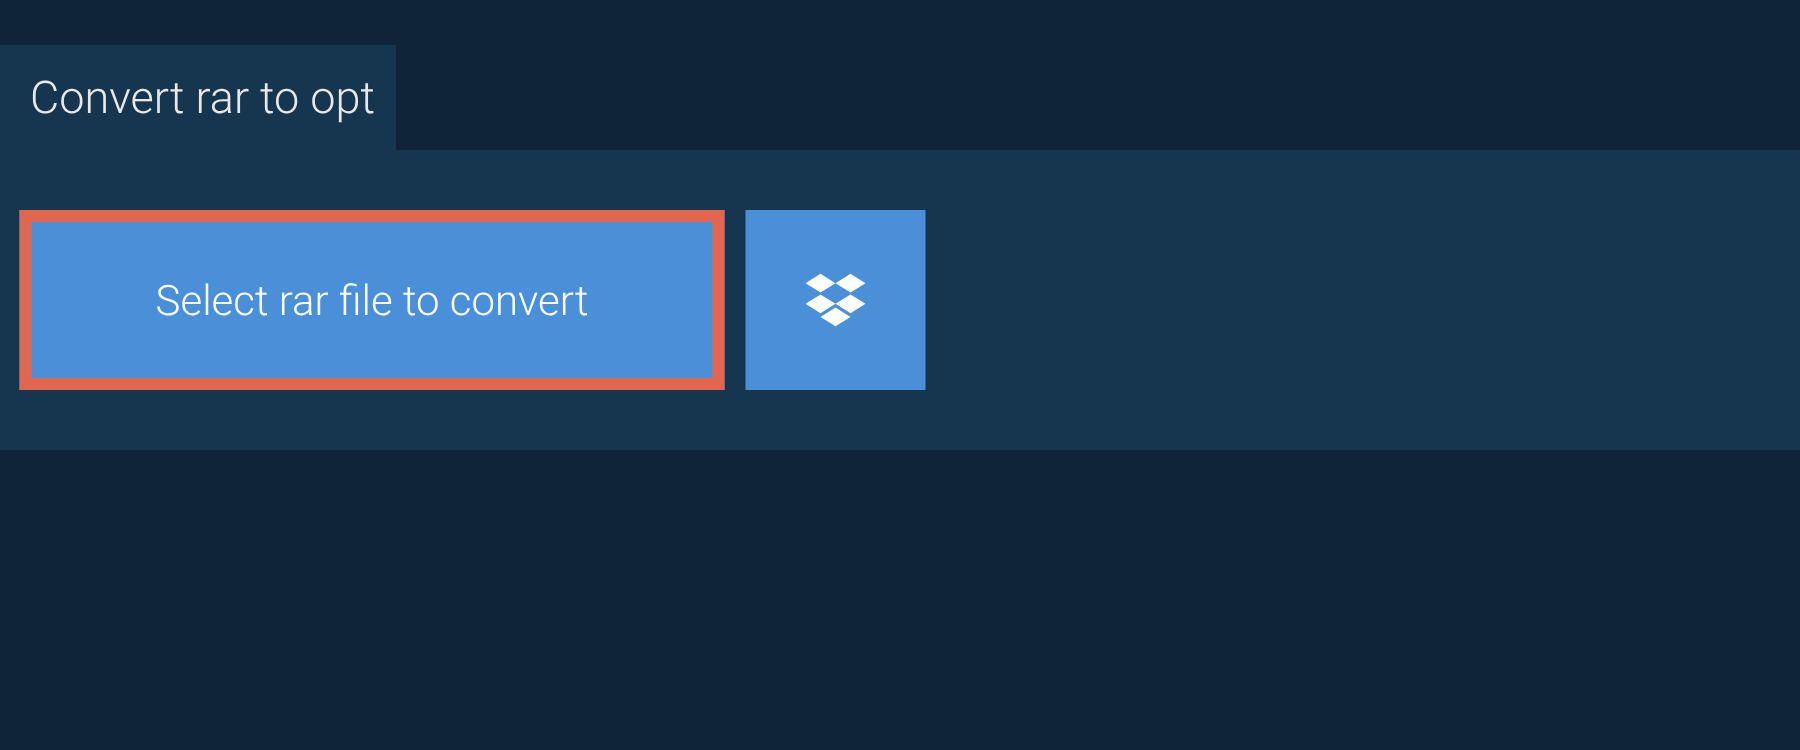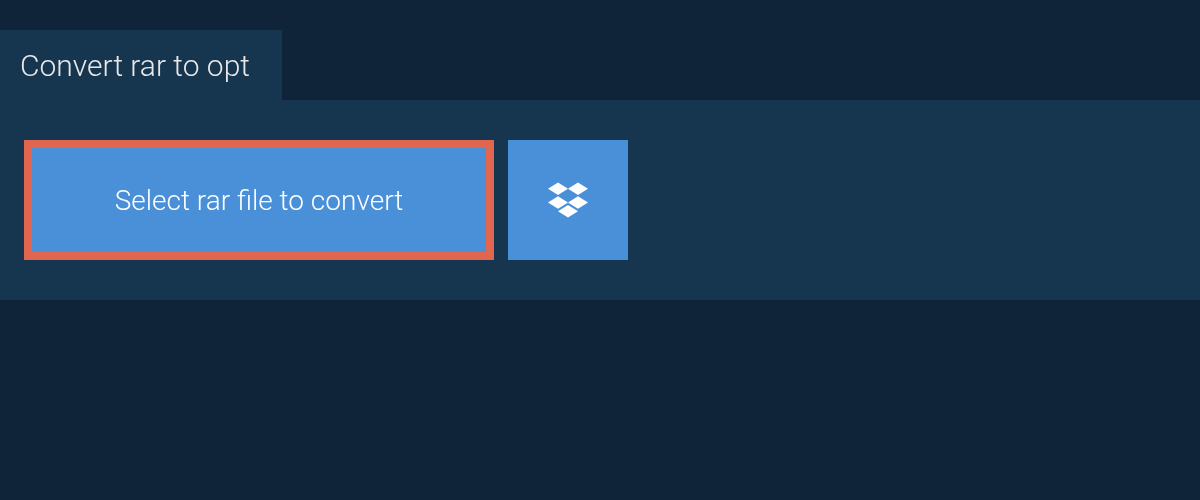--- a/index.html
+++ b/index.html
@@ -17,31 +17,31 @@
     .tab-container {
       position: absolute;
       top: 30px;
       left: 0;
     }
     .tab {
       background-color: #16354f;
       color: #e8e8e8;
       font-size: 30px;
       font-weight: 300;
-      padding: 18px 32px 18px 20px;
+      padding: 18px 14px 18px 20px;
       display: inline-block;
     }
     .panel {
       position: absolute;
       top: 100px;
       left: 0;
       width: 1200px;
       height: 200px;
       background-color: #16354f;
-      padding: 30px 24px;
+      padding: 30px 13px;
       display: flex;
       align-items: center;
       gap: 14px;
     }
     .select-button {
       background-color: #4a90d9;
       border: 8px solid #e06650;
       color: #ffffff;
       font-size: 28px;
       font-weight: 300;

